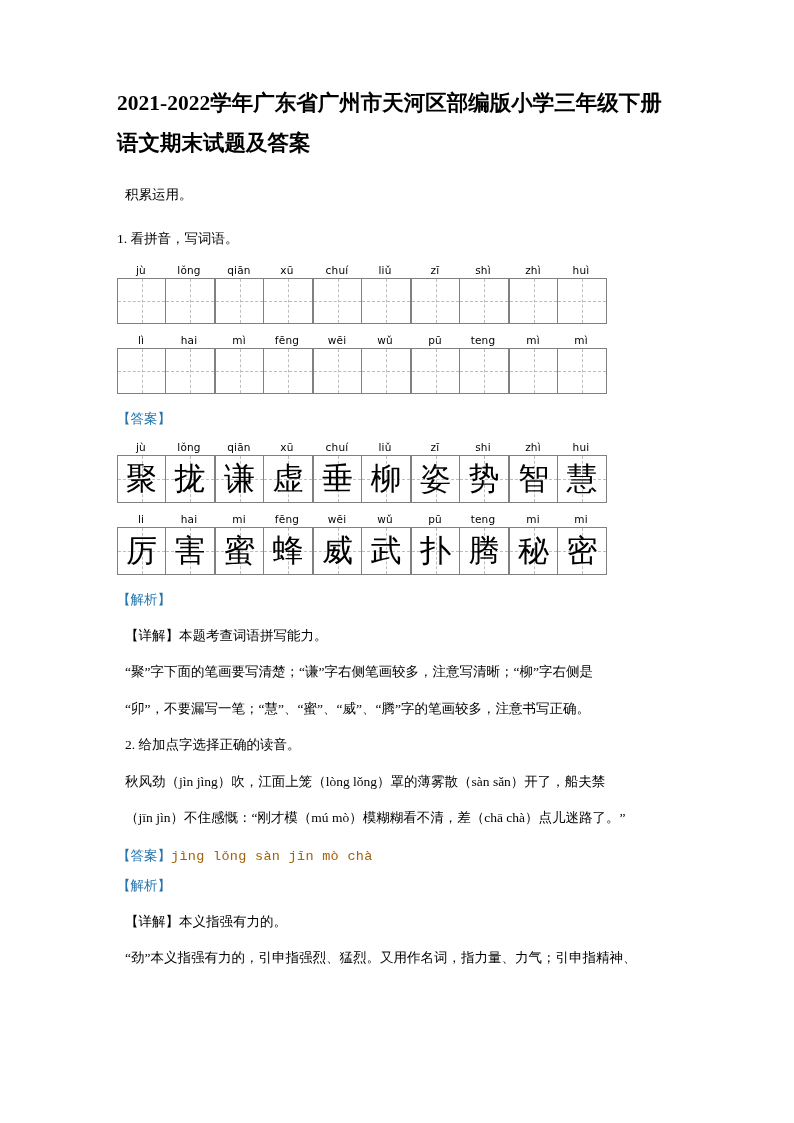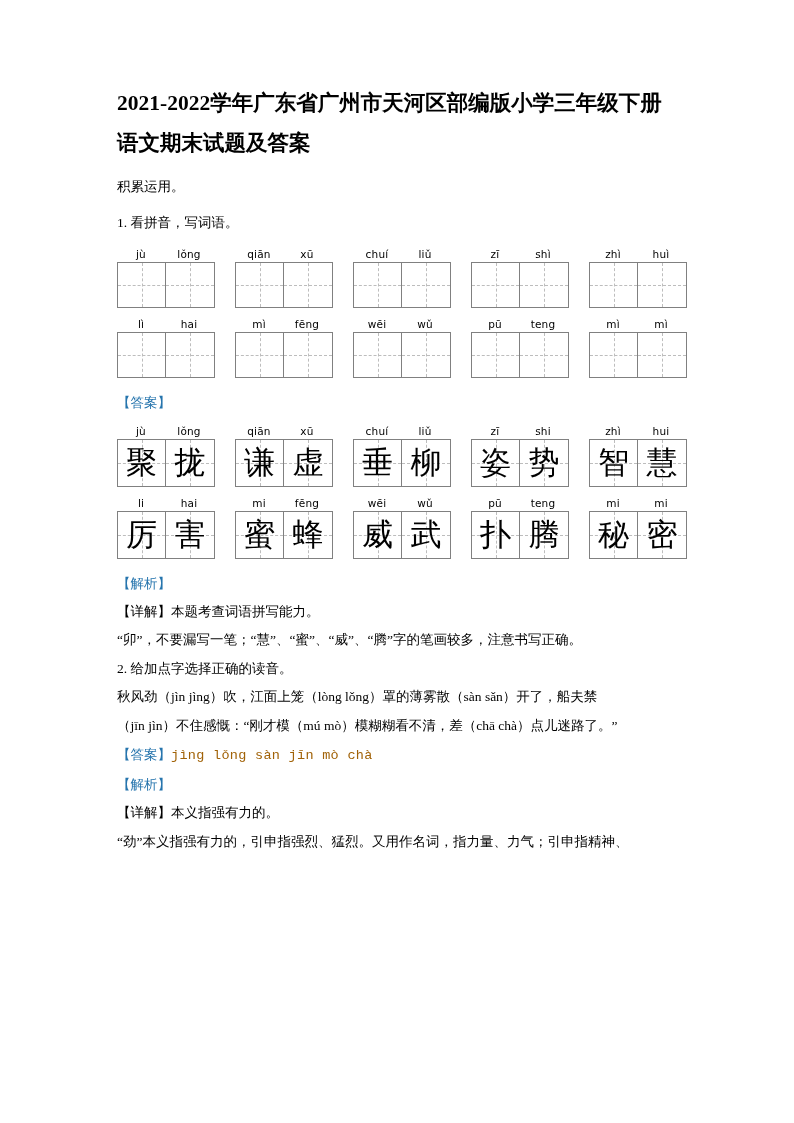--- a/index.html
+++ b/index.html
@@ -29,21 +29,21 @@
     font-weight: bold;
     line-height: 40px;
     letter-spacing: 0px;
     margin: 0;
     text-align: left;
     word-break: break-all;
   }
   .body-line {
     font-size: 13.5px;
     line-height: 28.5px;
-    margin: 0;
+    margin: 8px;
     text-align: justify;
     word-break: break-all;
     font-family: "Liberation Serif", "DejaVu Serif", serif;
   }
   .q-line {
     font-size: 13.5px;
     line-height: 30px;
     margin: 0;
     word-break: break-all;
   }
@@ -61,21 +61,21 @@
     color: #a16207;
     font-size: 13.5px;
     font-family: "Liberation Mono", "DejaVu Sans Mono", monospace;
     letter-spacing: 0.3px;
   }
 
   
   .grid-row {
     display: flex;
     align-items: flex-end;
-    gap: 20px;
+    gap: 0;
     margin: 0;
   }
   .word-group {
     display: flex;
     flex-direction: column;
   }
   .pinyin-row {
     display: flex;
   }
   .pinyin-cell {
@@ -457,20 +457,21 @@
     </div>
   </div>
 
   <div class="spacer-10"></div>
 
   <div class="tag-line">
     <span class="tag">【解析】</span>
   </div>
 
   <div class="body-line">【详解】本题考查词语拼写能力。</div>
+  <div class="body-line">“聚”字下面的笔画要写清楚；“谦”字右侧笔画较多，注意写清晰；“柳”字右侧是</div>
   <div class="body-line">“卯”，不要漏写一笔；“慧”、“蜜”、“威”、“腾”字的笔画较多，注意书写正确。</div>
 
   <div class="body-line">2. 给加点字选择正确的读音。</div>
   <div class="body-line">秋风劲（jìn jìng）吹，江面上笼（lòng lǒng）罩的薄雾散（sàn sǎn）开了，船夫禁</div>
   <div class="body-line">（jīn jìn）不住感慨：“刚才模（mú mò）模糊糊看不清，差（chā chà）点儿迷路了。”</div>
 
   <div class="tag-line">
     <span class="tag">【答案】</span><span class="answer-inline">jìng  lǒng  sàn  jīn  mò  chà</span>
   </div>
 

